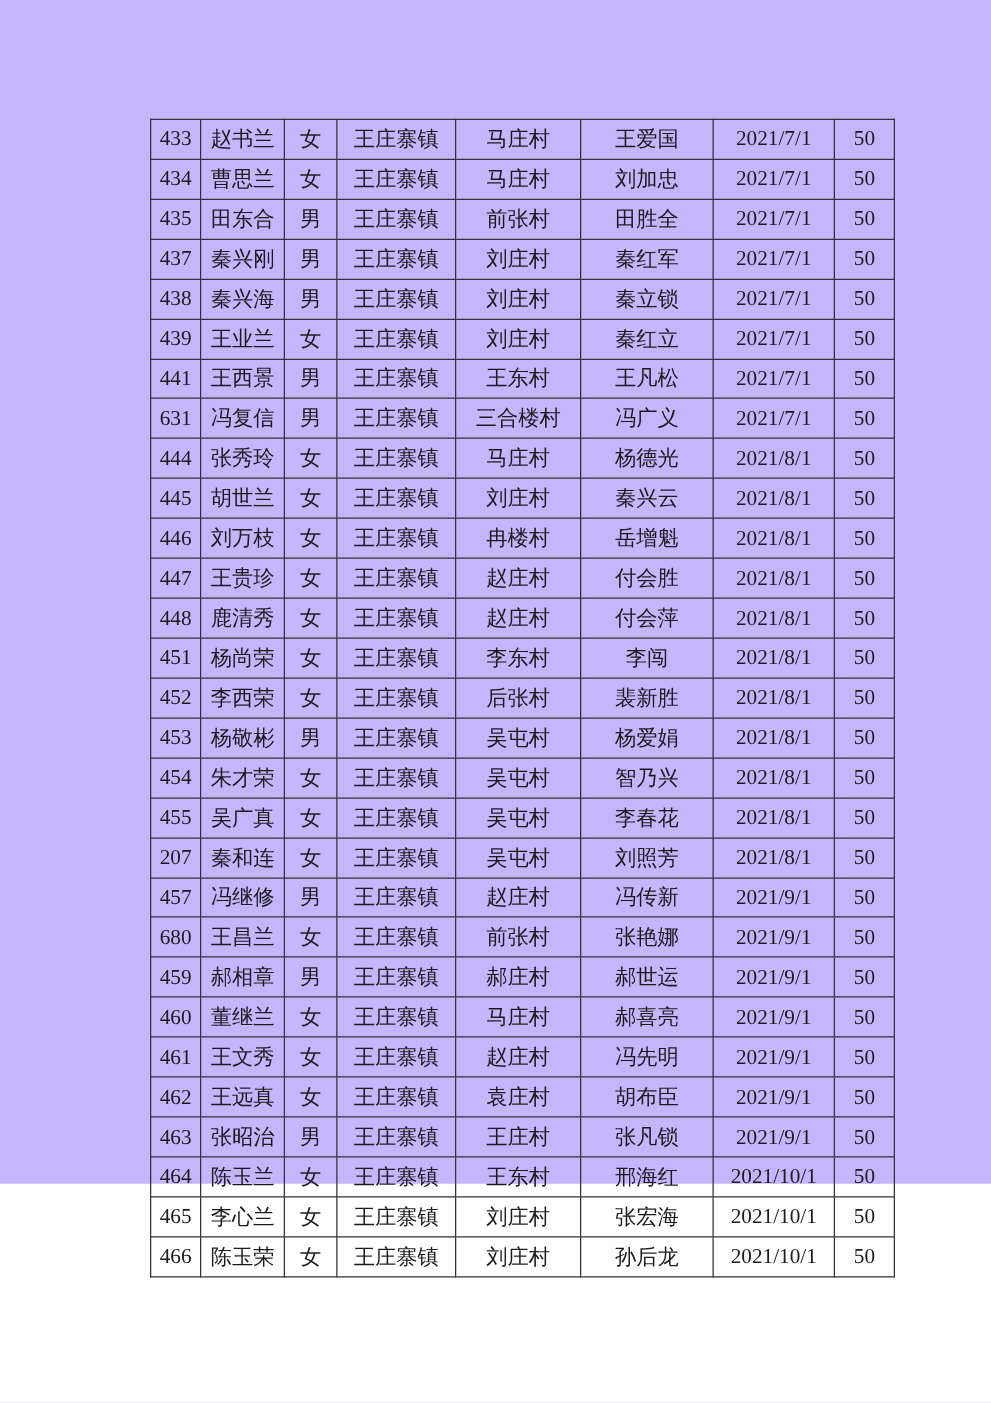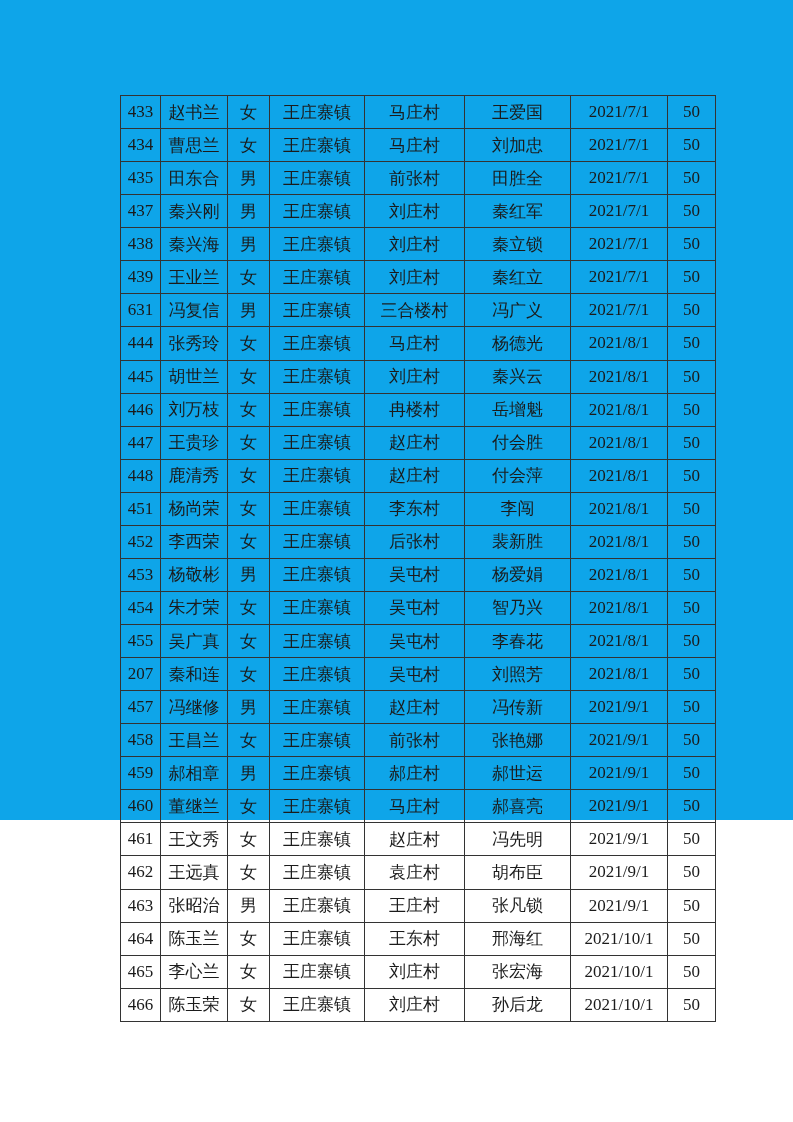--- a/index.html
+++ b/index.html
@@ -12,22 +12,22 @@
     height: 1122px;
     font-family: "Liberation Serif", "DejaVu Serif", serif;
     position: relative;
     overflow: hidden;
   }
   .page {
     position: absolute;
     left: 0;
     top: 0;
     width: 793px;
-    height: 820px;
-    background: #0ea5e9;
+    height: 947px;
+    background: #c4b5fd;
   }
   table.roster {
     position: absolute;
     left: 120px;
     top: 95px;
     width: 595px;
     height: 927px;
     border-collapse: collapse;
     table-layout: fixed;
   }
@@ -122,20 +122,30 @@
           <td>439</td>
           <td>王业兰</td>
           <td>女</td>
           <td>王庄寨镇</td>
           <td>刘庄村</td>
           <td>秦红立</td>
           <td>2021/7/1</td>
           <td>50</td>
         </tr>
         <tr>
+          <td>441</td>
+          <td>王西景</td>
+          <td>男</td>
+          <td>王庄寨镇</td>
+          <td>王东村</td>
+          <td>王凡松</td>
+          <td>2021/7/1</td>
+          <td>50</td>
+        </tr>
+        <tr>
           <td>631</td>
           <td>冯复信</td>
           <td>男</td>
           <td>王庄寨镇</td>
           <td>三合楼村</td>
           <td>冯广义</td>
           <td>2021/7/1</td>
           <td>50</td>
         </tr>
         <tr>
@@ -252,21 +262,21 @@
           <td>457</td>
           <td>冯继修</td>
           <td>男</td>
           <td>王庄寨镇</td>
           <td>赵庄村</td>
           <td>冯传新</td>
           <td>2021/9/1</td>
           <td>50</td>
         </tr>
         <tr>
-          <td>458</td>
+          <td>680</td>
           <td>王昌兰</td>
           <td>女</td>
           <td>王庄寨镇</td>
           <td>前张村</td>
           <td>张艳娜</td>
           <td>2021/9/1</td>
           <td>50</td>
         </tr>
         <tr>
           <td>459</td>

